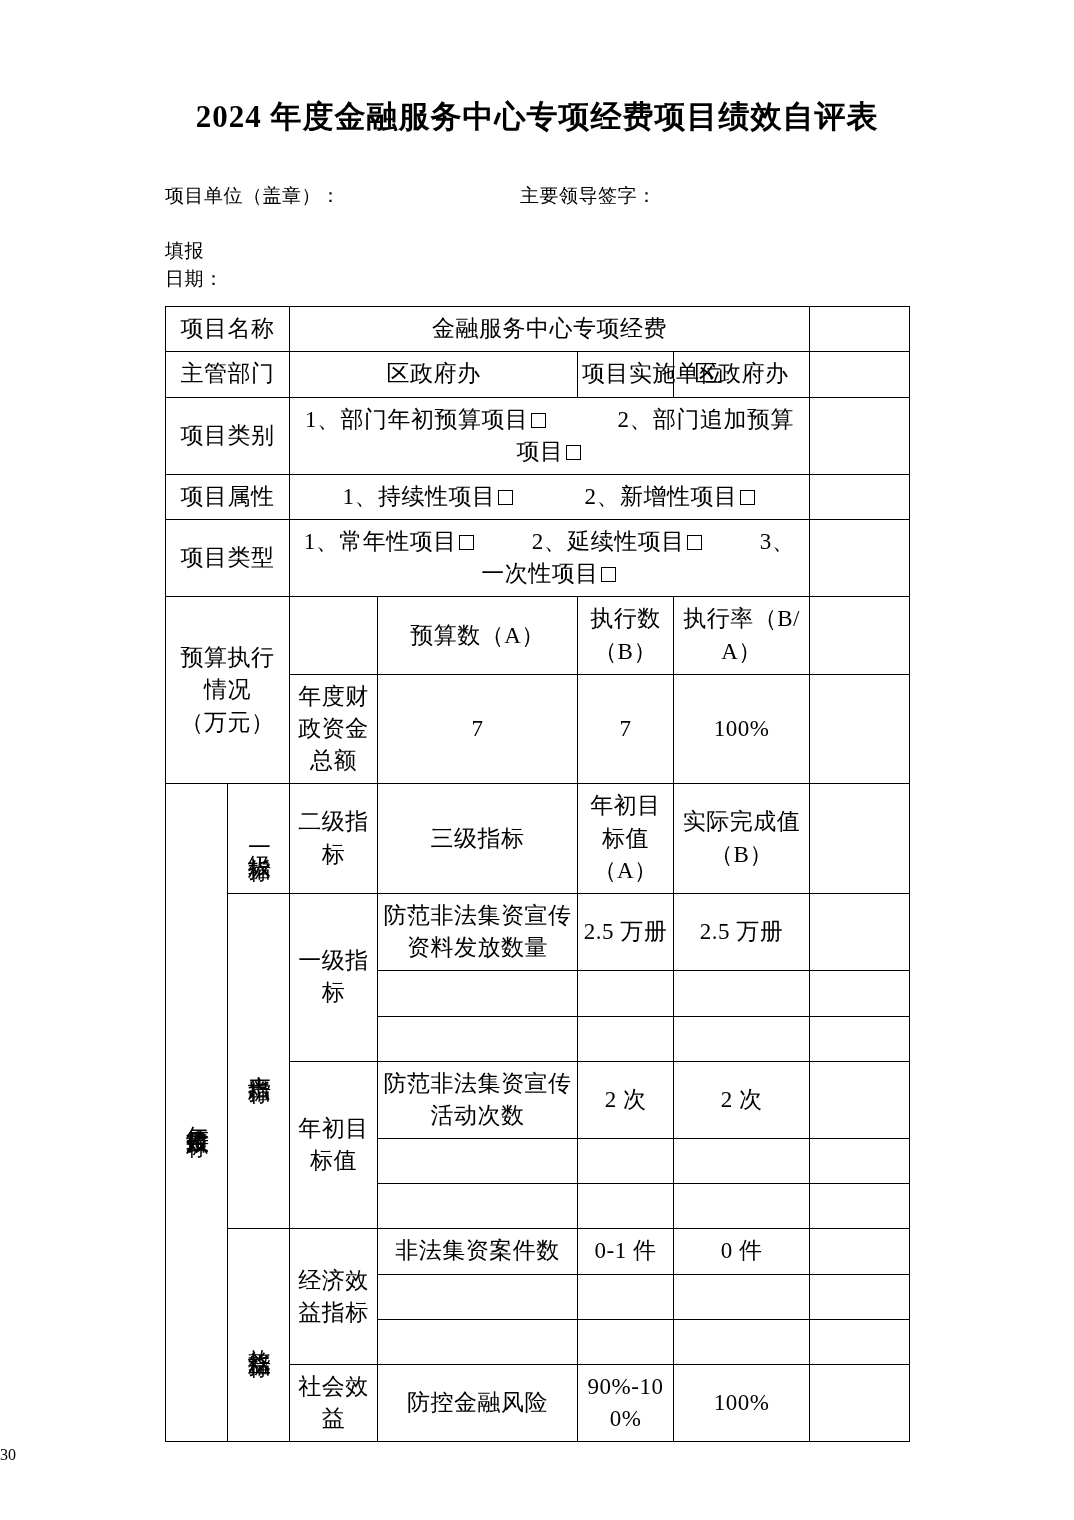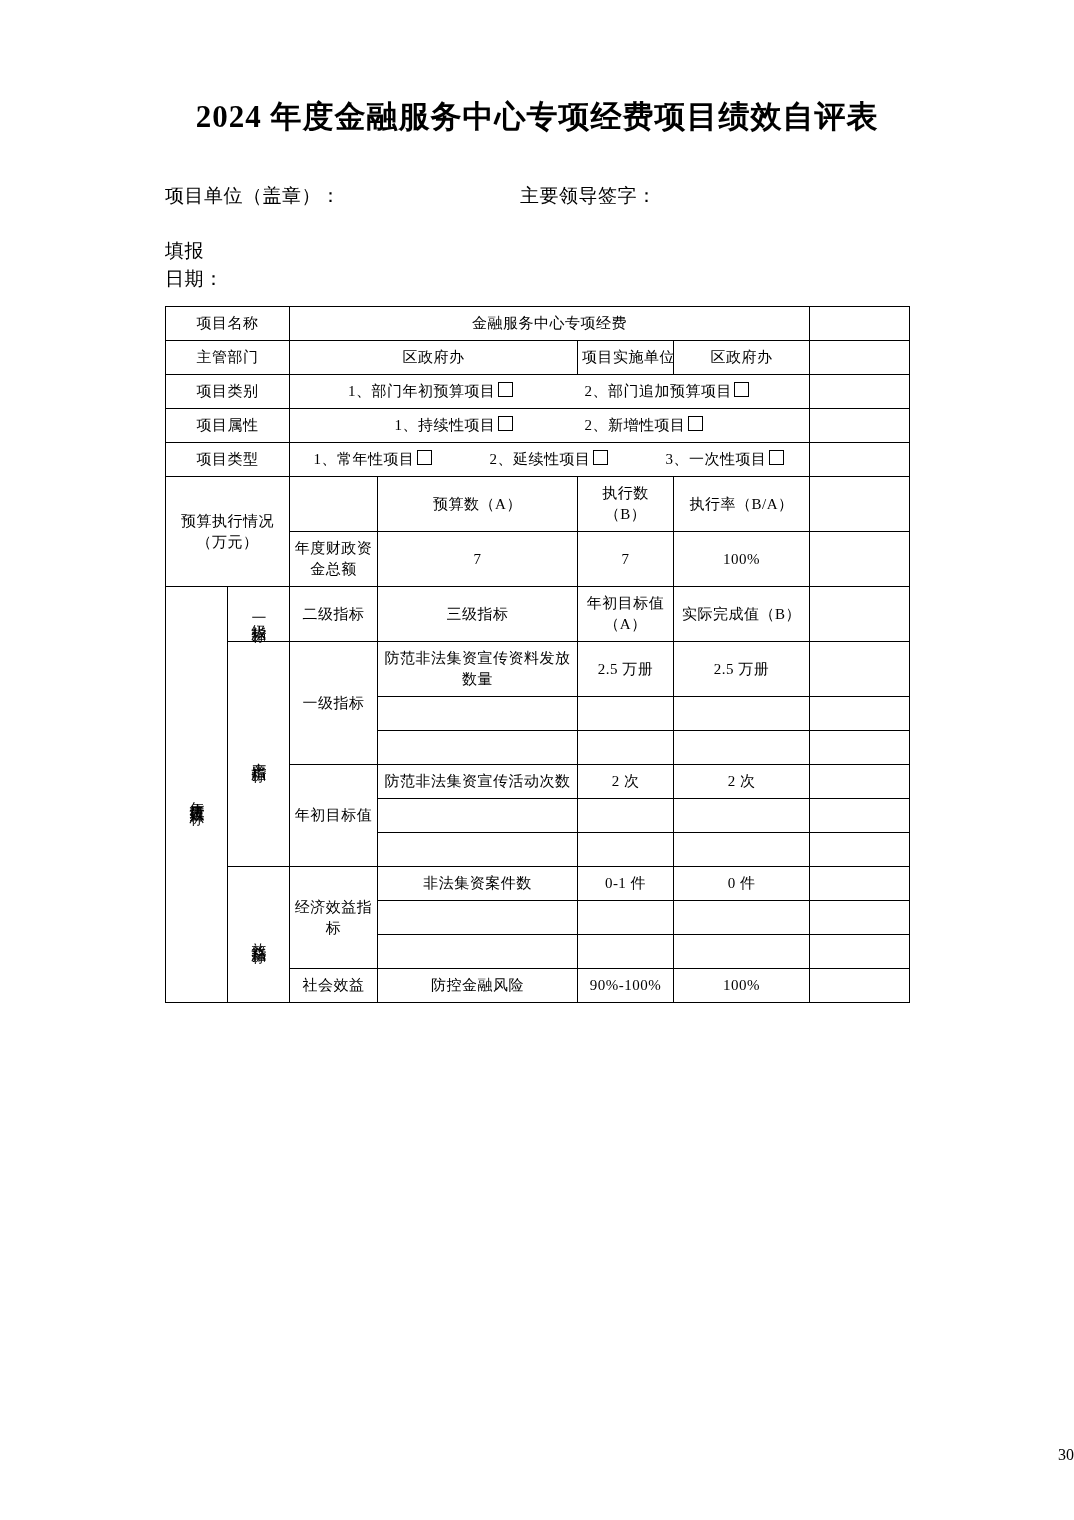--- a/index.html
+++ b/index.html
@@ -47,21 +47,21 @@
     line-height: 1.45;
     letter-spacing: 0.5px;
   }
   .filing div { white-space: nowrap; }
 
   table.main {
     border-collapse: collapse;
     table-layout: fixed;
     width: 744px;
     margin-top: 14px;
-    font-size: 15px;
+    font-size: 23px;
   }
   table.main td {
     border: 1px solid #000000;
     text-align: center;
     vertical-align: middle;
     padding: 6px 4px;
     line-height: 1.4;
     letter-spacing: 0.5px;
     word-break: break-all;
   }
@@ -90,21 +90,21 @@
     vertical-align: -1px;
     margin: 0 2px;
   }
   .gap-l { display: inline-block; width: 56px; }
   .gap-xl { display: inline-block; width: 70px; }
   .pagenum {
     position: absolute;
     bottom: 56px;
     left: 0;
     width: 100%;
-    text-align: right;
+    text-align: left;
     font-size: 16px;
   }
 </style>
 </head>
 <body>
 
 <div class="page">
 
   <h1 class="doc-title">2024 年度金融服务中心专项经费项目绩效自评表</h1>
 

